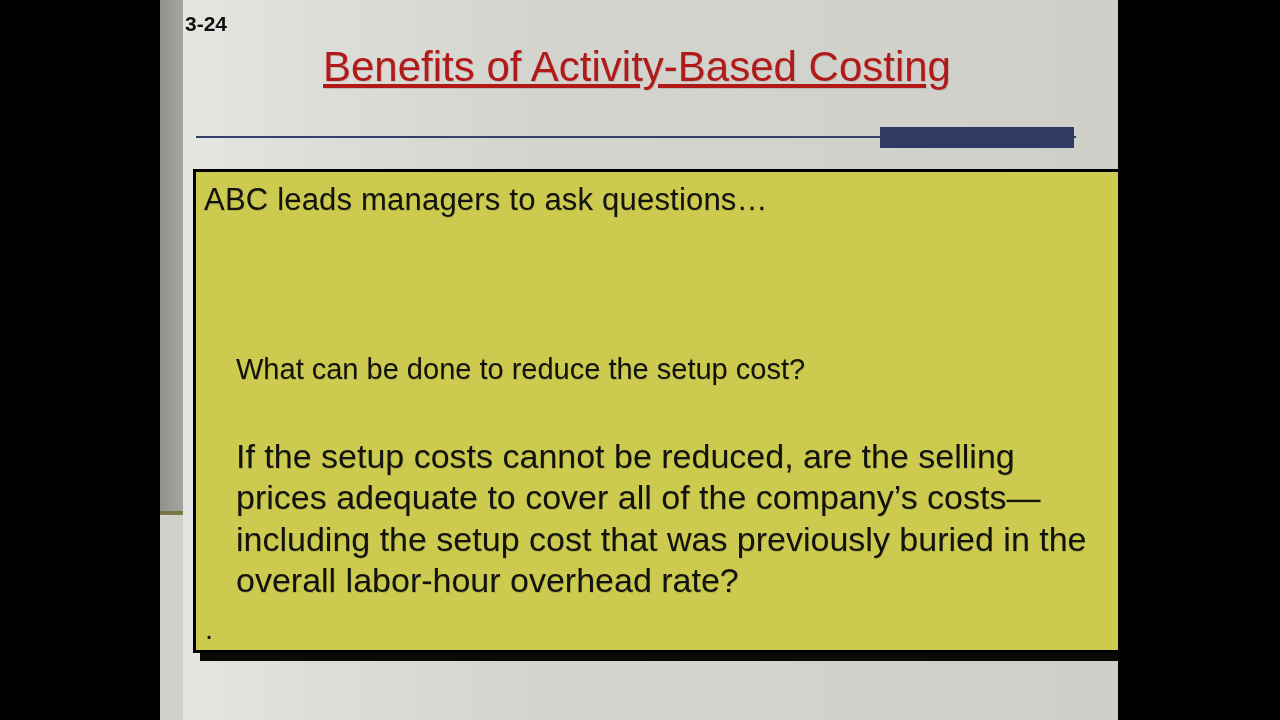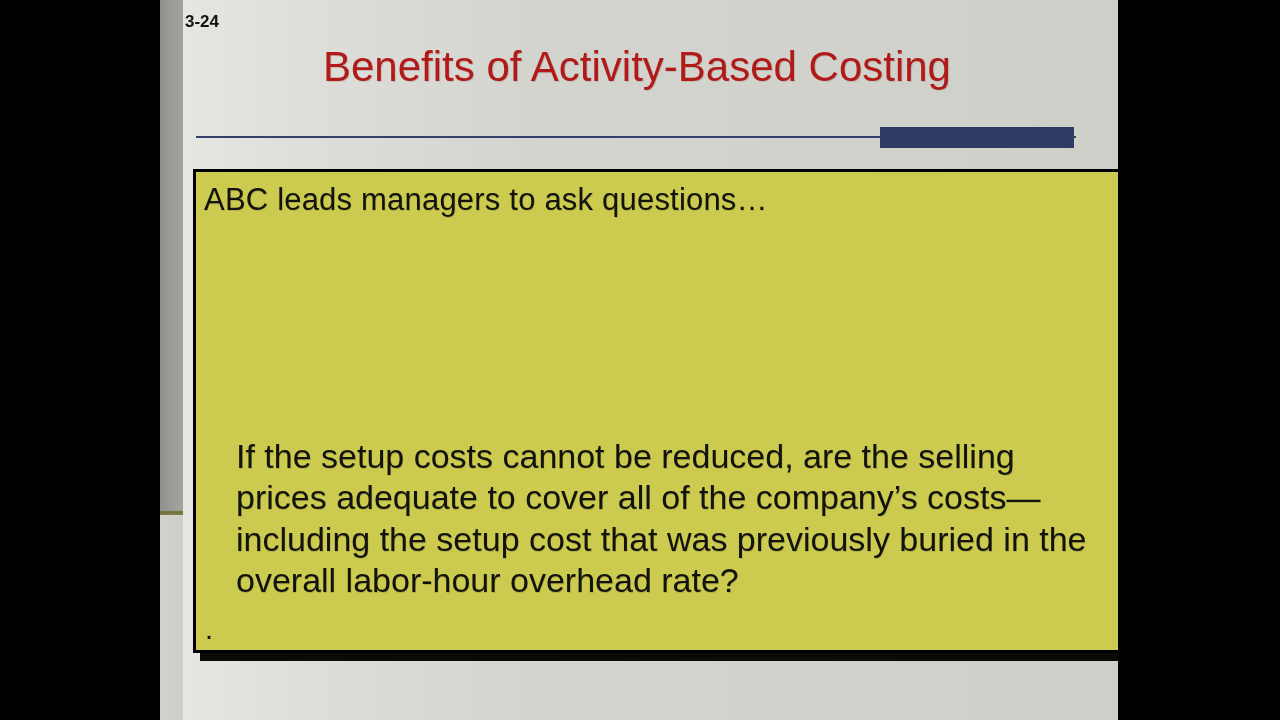--- a/index.html
+++ b/index.html
@@ -71,40 +71,41 @@
     width: 23px;
     height: 205px;
     background: linear-gradient(90deg, #d2d2cd 0%, #cfcfca 100%);
   }
 
   
   #slide-number {
     position: absolute;
     left: 25px;
     top: 12px;
-    font-size: 17px;
+    font-size: 21px;
     font-weight: bold;
     color: #111111;
     letter-spacing: 0px;
     font-family: "Liberation Sans", sans-serif;
   }
 
   
   #slide-title {
     position: absolute;
     left: 36px;
     top: 43px;
     width: 882px;
     text-align: center;
     font-size: 42px;
     font-weight: normal;
     color: #b11a19;
     font-family: "Liberation Sans", sans-serif;
     text-shadow: 1px 1px 0 rgba(160,160,155,.45);
     white-space: nowrap;
+    text-decoration: underline;
   }
 
   
   #title-rule {
     position: absolute;
     left: 36px;
     top: 136px;
     width: 880px;
     height: 2px;
     background: #36406b;
@@ -210,20 +211,21 @@
     <div id="title-tab"></div>
 
     <div id="content-shadow"></div>
 
     <div id="content-box">
       <div id="content-inner">
 
         <div class="para" id="line-heading">ABC leads managers to ask questions…</div>
 
 
+        <div class="para" id="para-q2">What can be done to reduce the setup cost?</div>
 
         <div class="para" id="para-q3">If the setup costs cannot be reduced, are the selling prices adequate to cover all of the company’s costs—including the setup cost that was previously buried in the overall labor-hour overhead rate?</div>
 
         <div id="trailing-dot">.</div>
 
       </div>
     </div>
 
   </div>
 </div>

